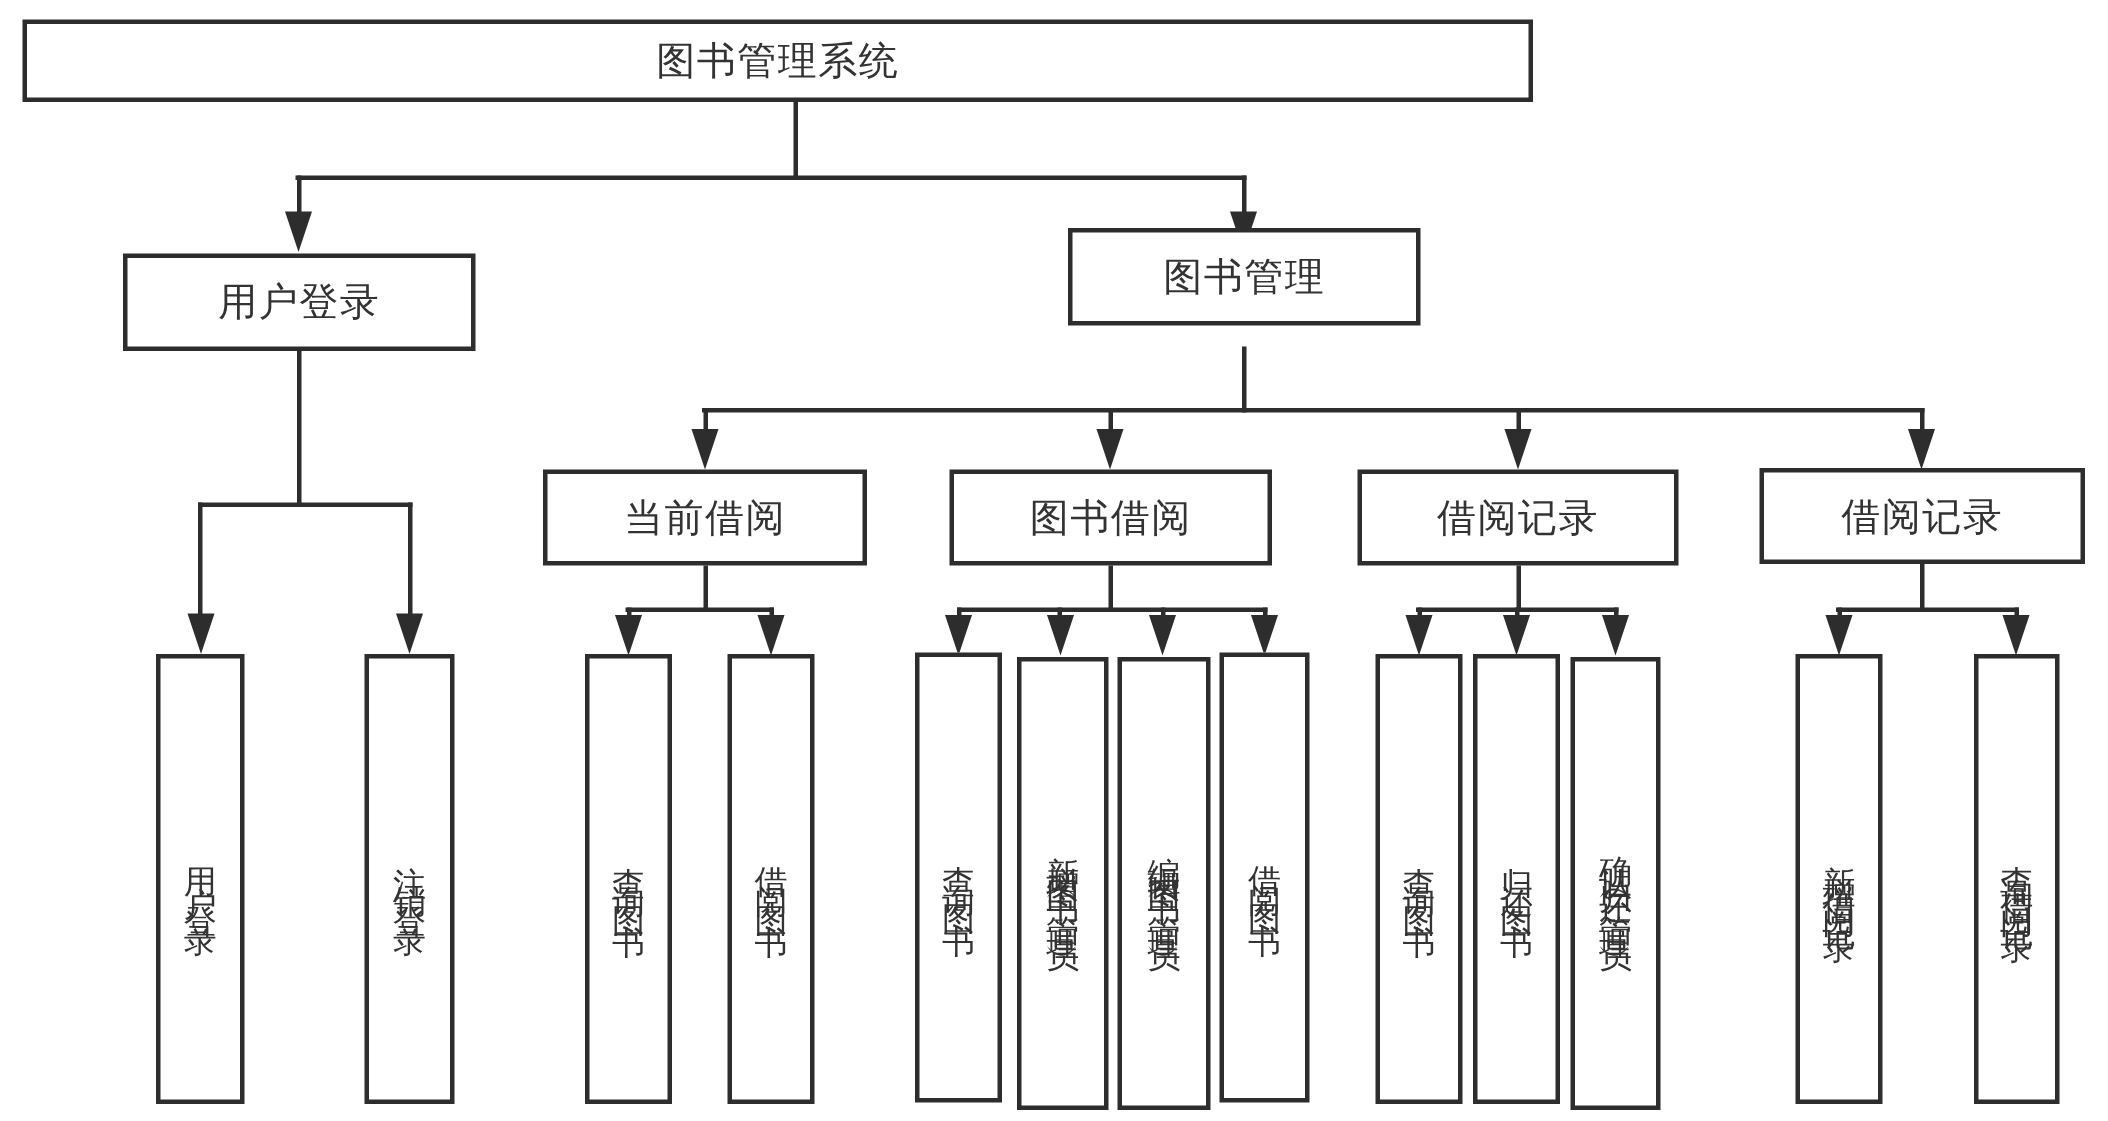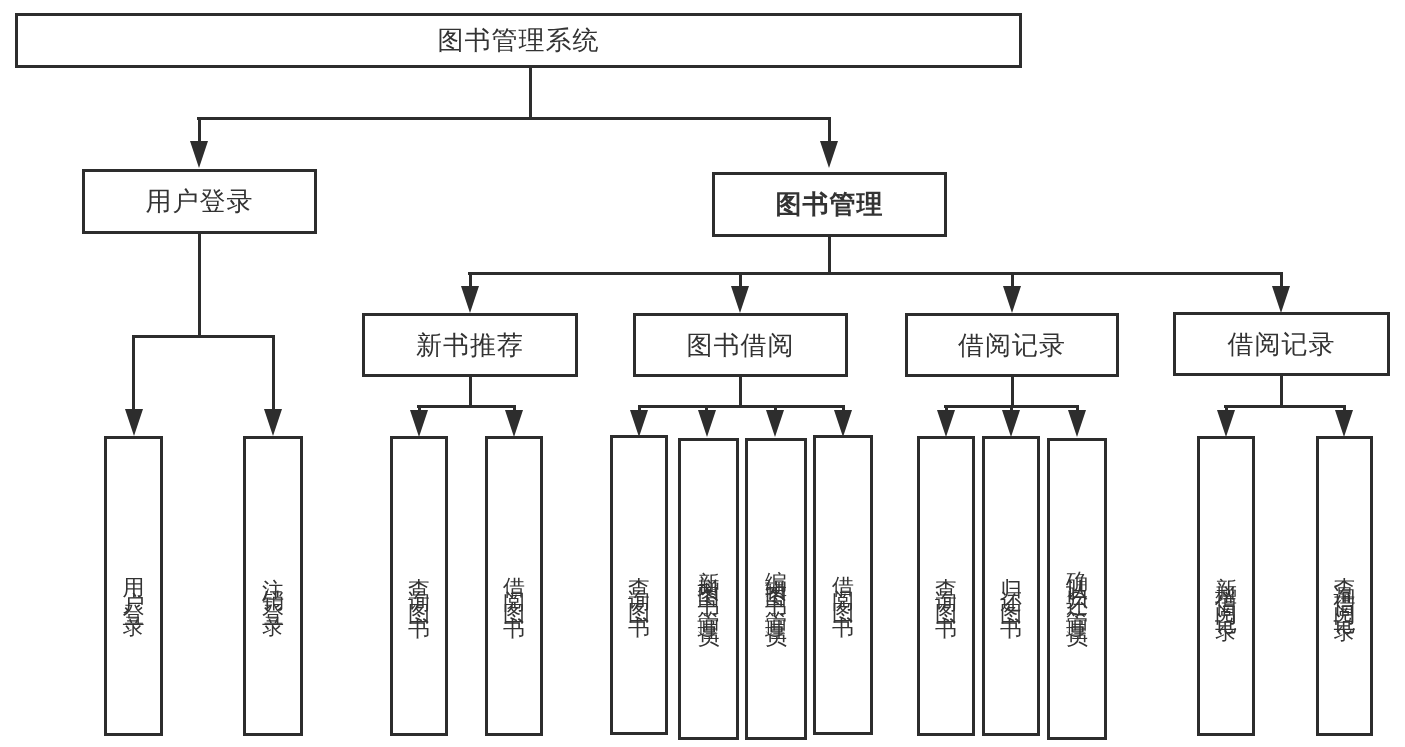--- a/index.html
+++ b/index.html
@@ -118,23 +118,23 @@
   <div class="ah" style="left:834px;top:410px;"></div>
   <div class="ah" style="left:937px;top:410px;"></div>
   <div class="ah" style="left:1002px;top:410px;"></div>
   <div class="ah" style="left:1068px;top:410px;"></div>
   <div class="ah" style="left:1217px;top:410px;"></div>
   <div class="ah" style="left:1335px;top:410px;"></div>
 
   <div class="node" style="left:15px;top:13px;width:1007px;height:55px;">图书管理系统</div>
 
   <div class="node" style="left:82px;top:169px;width:235px;height:65px;">用户登录</div>
-  <div class="node" style="left:712px;top:172px;width:235px;height:65px;font-weight:bold;">图书管理</div>
+  <div class="node" style="left:712px;top:152px;width:235px;height:65px;">图书管理</div>
 
-  <div class="node" style="left:362px;top:313px;width:216px;height:64px;">新书推荐</div>
+  <div class="node" style="left:362px;top:313px;width:216px;height:64px;">当前借阅</div>
   <div class="node" style="left:633px;top:313px;width:215px;height:64px;text-align:center;">图书借阅</div>
   <div class="node" style="left:905px;top:313px;width:214px;height:64px;">借阅记录</div>
   <div class="node" style="left:1173px;top:312px;width:217px;height:64px;">借阅记录</div>
 
   <div class="vnode sp4" style="left:104px;top:436px;width:59px;height:300px;">用户登录</div>
   <div class="vnode sp4" style="left:243px;top:436px;width:60px;height:300px;">注销登录</div>
 
   <div class="vnode sp4" style="left:390px;top:436px;width:58px;height:300px;">查询图书</div>
   <div class="vnode sp4" style="left:485px;top:436px;width:58px;height:300px;">借阅图书</div>
 

